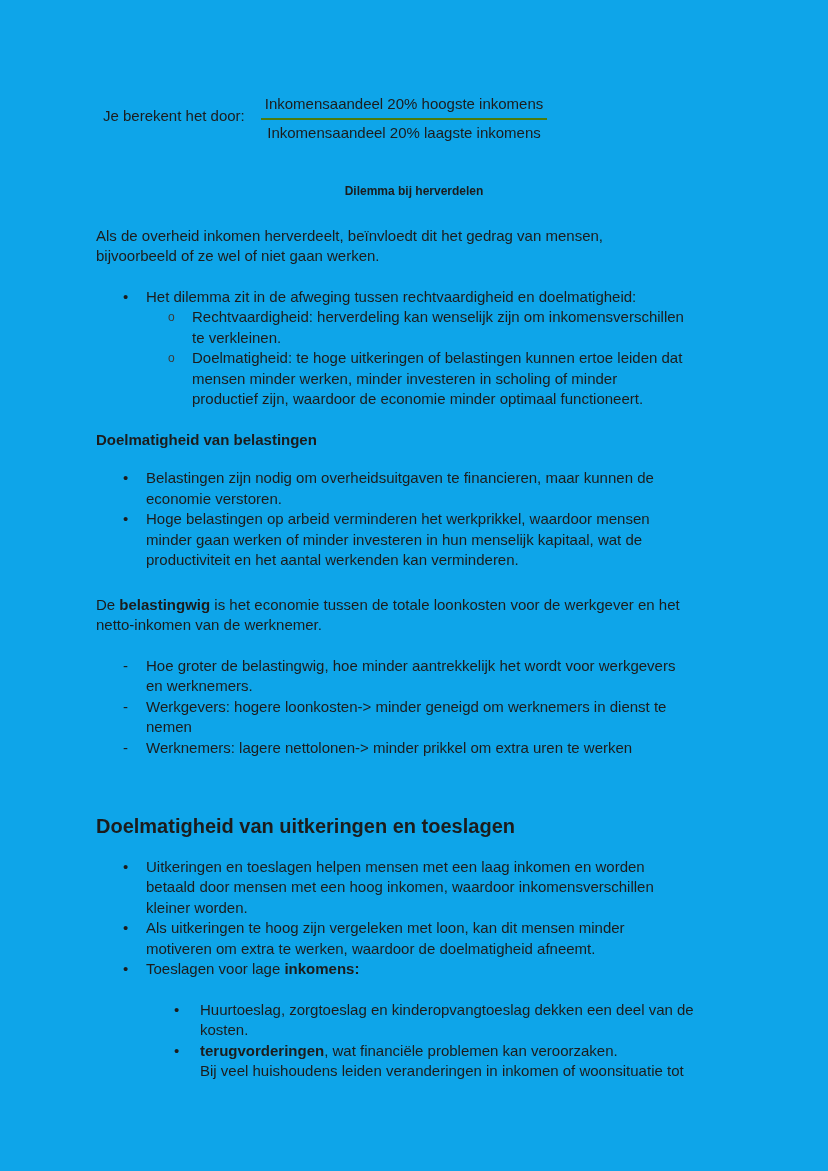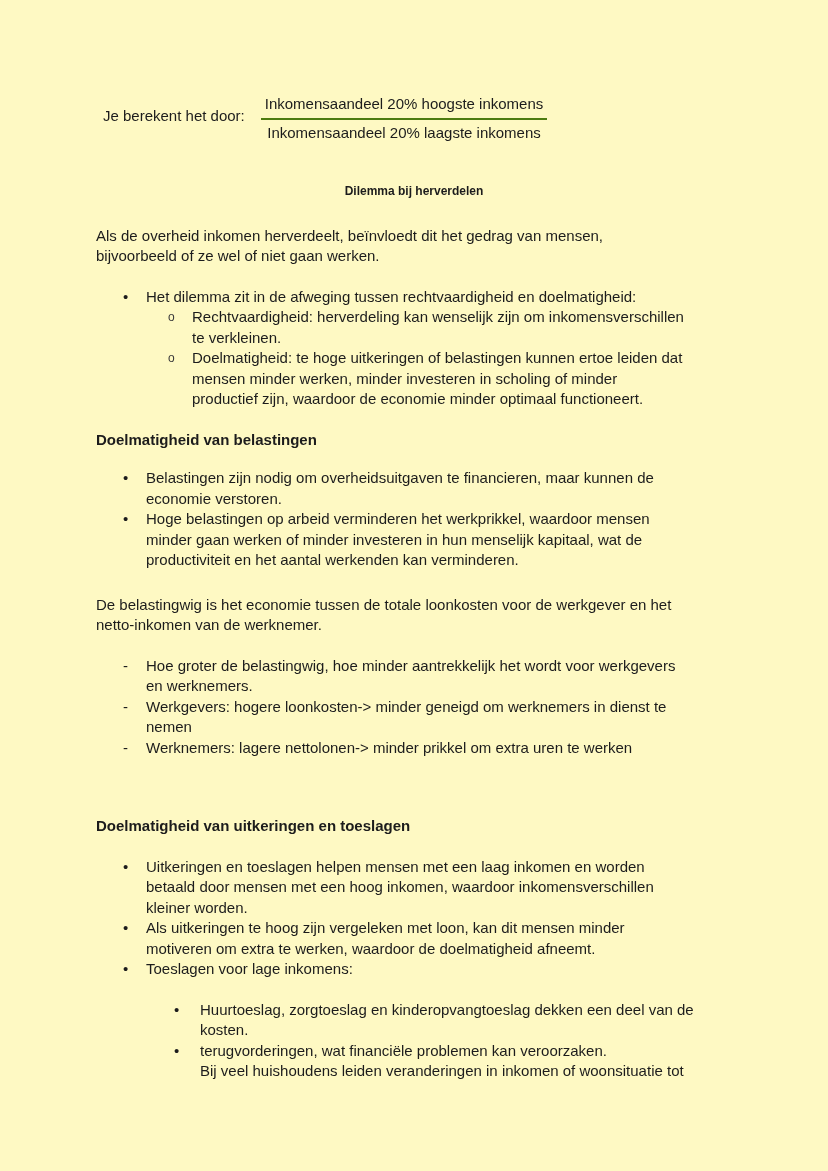--- a/index.html
+++ b/index.html
@@ -1,20 +1,20 @@
 <!DOCTYPE html>
 <html><head>
 <meta charset="utf-8">
 <style>
   html, body { margin: 0; padding: 0; background: #ffffff; }
   .page {
     position: relative;
     width: 828px;
     height: 1171px;
-    background: #fef9c3;
+    background: #0ea5e9;
     font-family: "Liberation Sans", "DejaVu Sans", sans-serif;
     font-size: 15px;
     line-height: 20.5px;
     color: #1c1c1c;
     overflow: hidden;
   }
   .content {
     position: absolute;
     left: 96px;
     top: 0;
@@ -36,36 +36,36 @@
   }
   .frac .den { display: block; padding: 3px 4px 0 4px; }
   
   .doc-title {
     margin: 38px 0 0 0;
     text-align: center;
     font-size: 12px;
     font-weight: bold;
   }
   .section-heading { margin: 20px 0 0 0; font-size: 15px; font-weight: bold; }
-  .section-heading-bold { margin: 58px 0 0 0; font-size: 15px; font-weight: bold; }
+  .section-heading-bold { margin: 58px 0 0 0; font-size: 20px; font-weight: bold; }
   
   .para { margin-top: 24px; }
   .txt { white-space: pre-line; }
   
   .list { margin-top: 20px; }
   .list-tight { margin-top: 18px; }
   .li { display: flex; }
   .li .mk { flex: 0 0 23px; }
   .l1 { padding-left: 27px; }
   .l2 { padding-left: 72px; }
   .l2 .mk { flex: 0 0 24px; font-size: 12px; line-height: 20.5px; color: #3a3a3a; }
   .l2b { padding-left: 78px; }
   .l2b .mk { flex: 0 0 26px; }
   .li .txt { flex: 1 1 auto; }
-  b { font-weight: normal; }
+  b { font-weight: bold; }
 </style>
 </head>
 <body>
 
 <div class="page">
   <div class="content">
 
     <div class="formula-row">
       <span class="formula-label">Je berekent het door:</span>
       <span class="frac">

